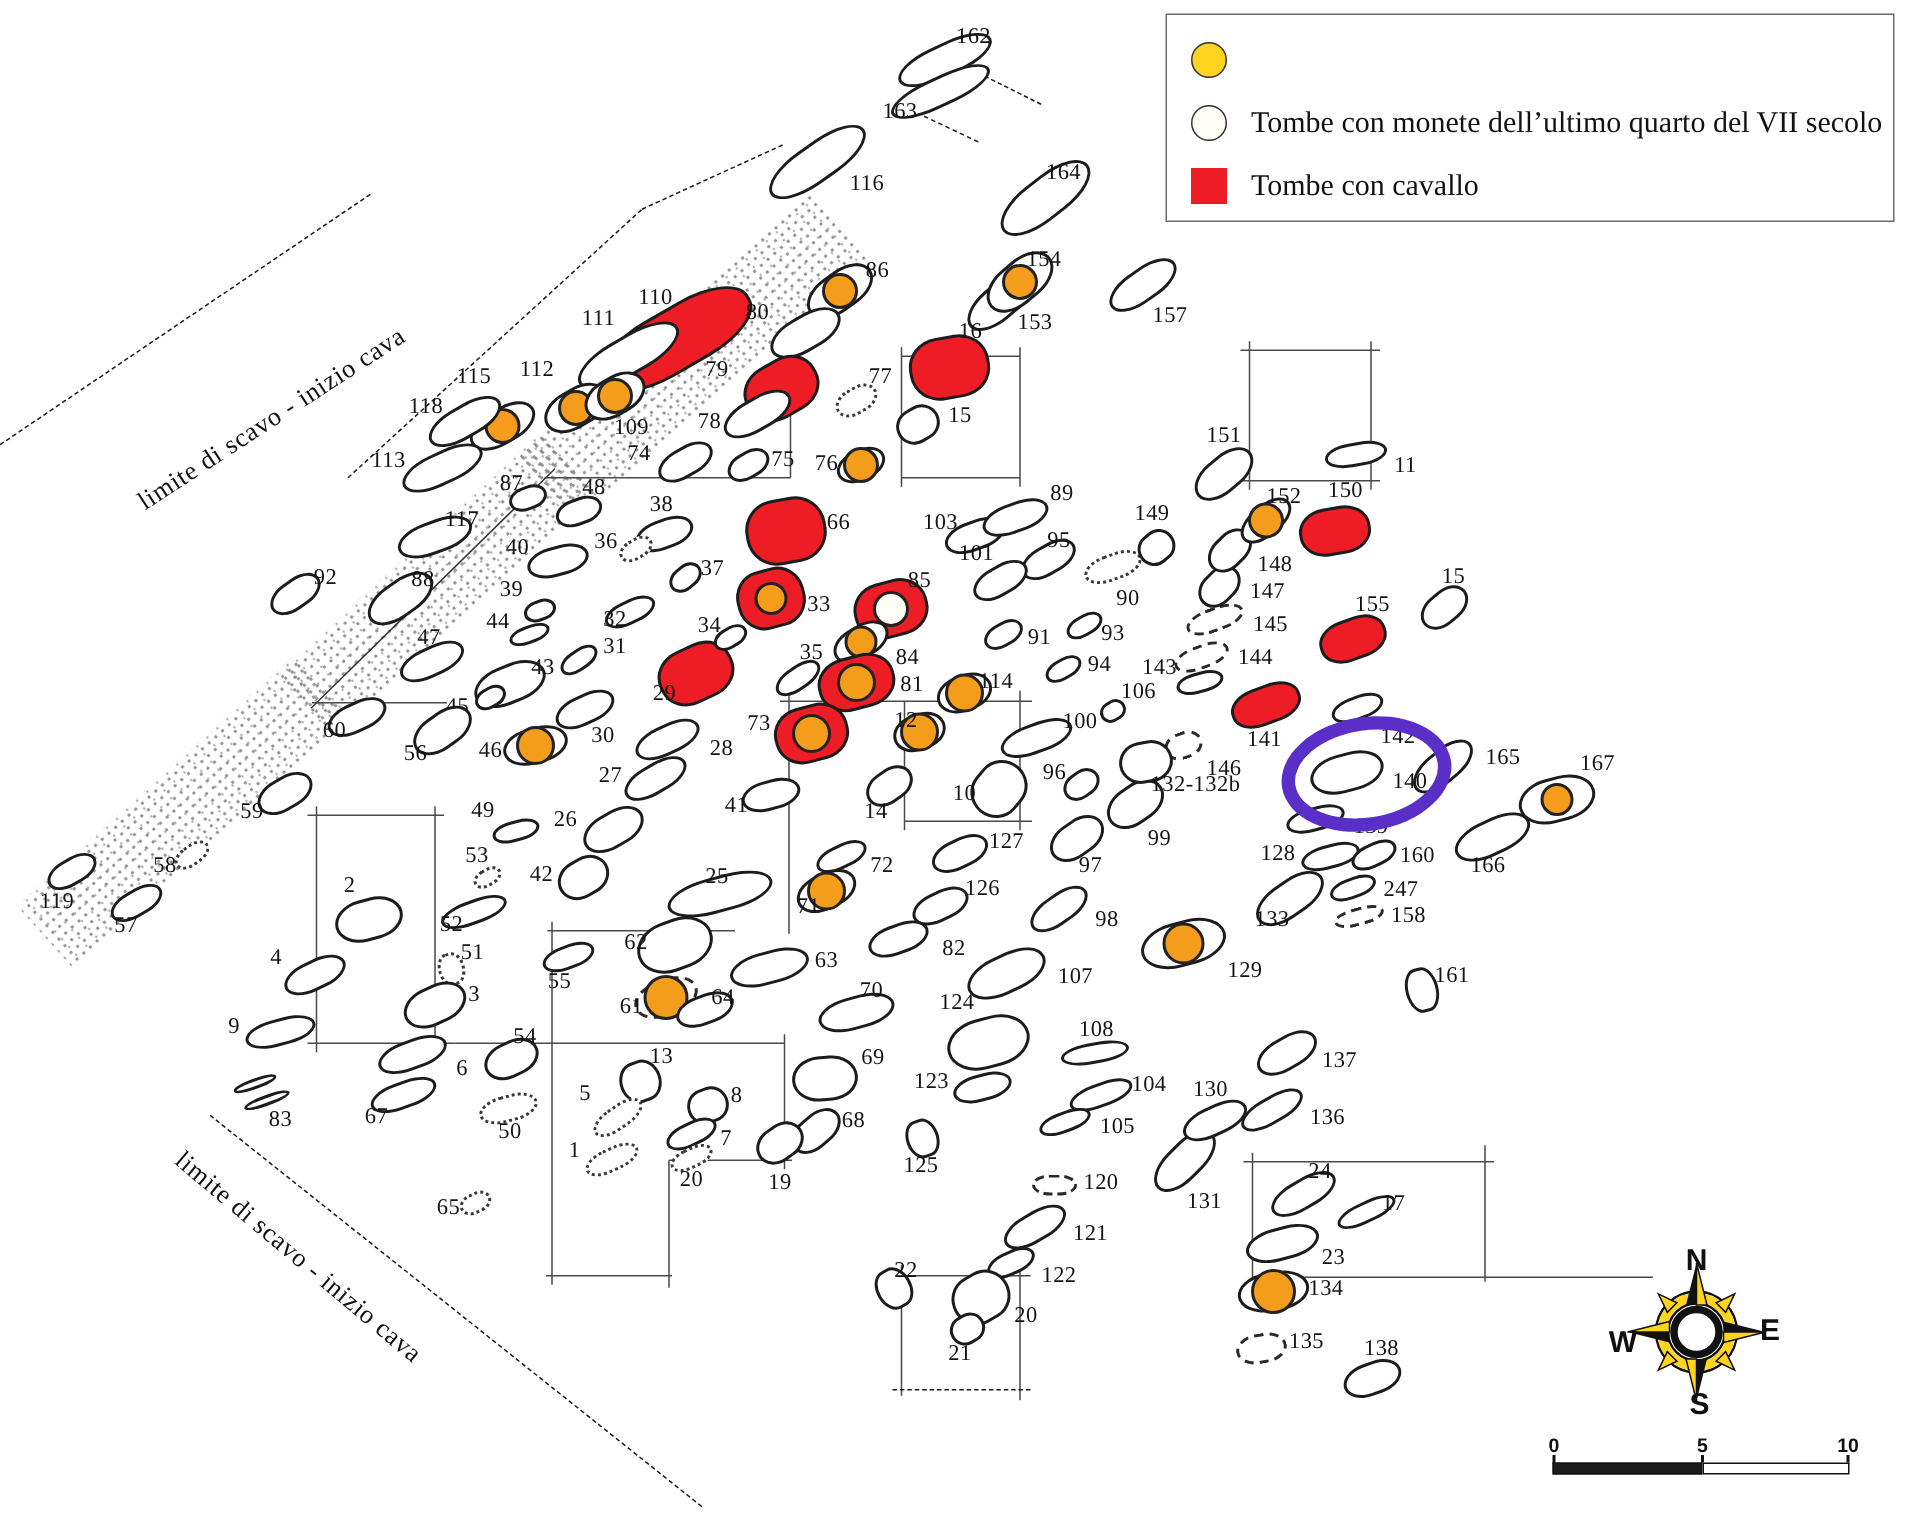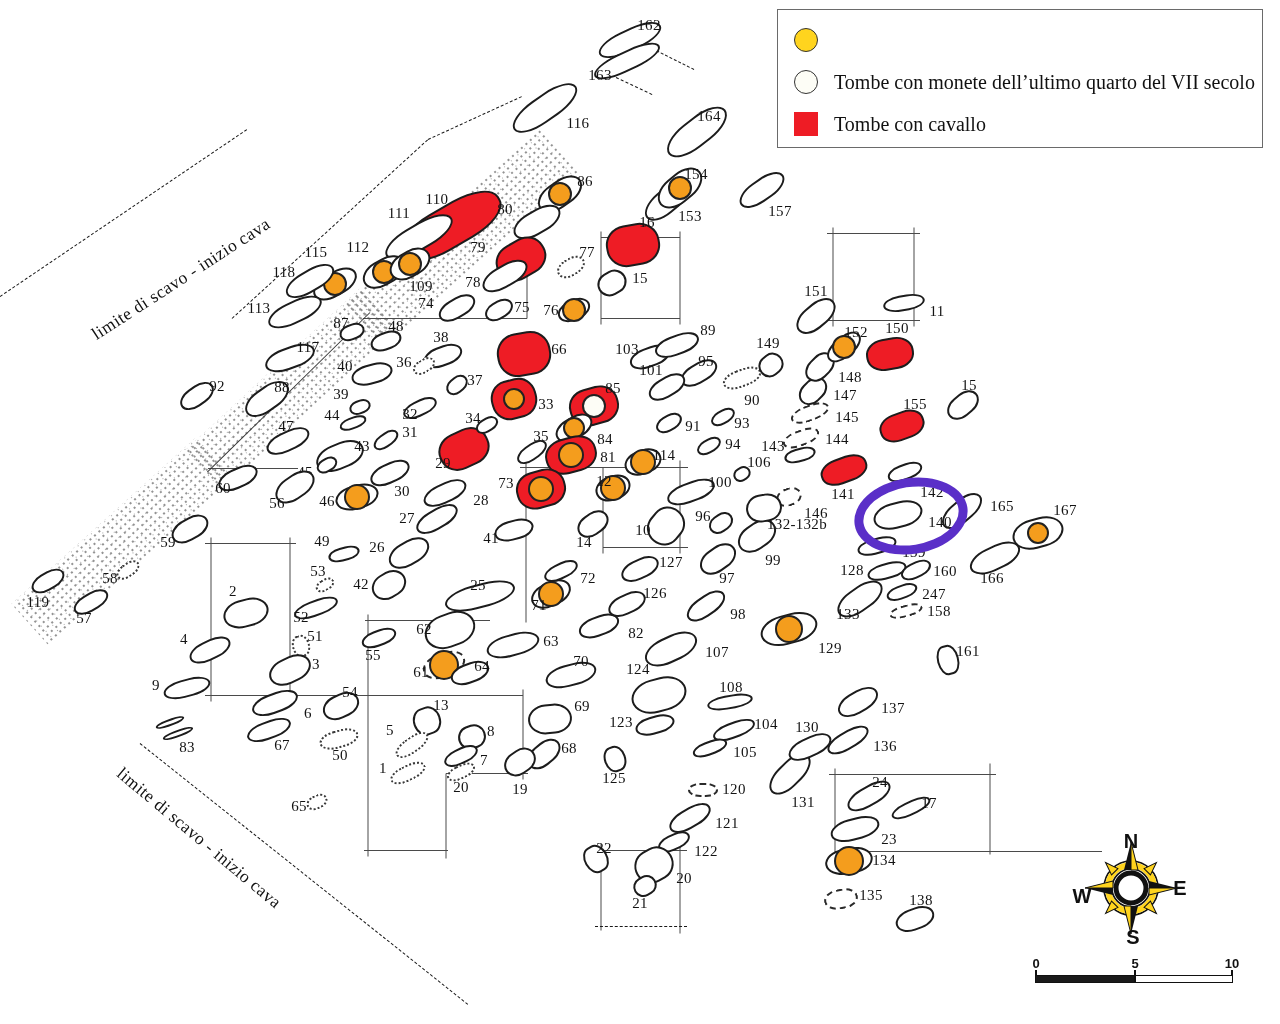--- a/index.html
+++ b/index.html
@@ -335,21 +335,21 @@
       <span class="num" style="left: 383px; top: 768px;">1</span>
       <div class="tomb t" style="left: 446px; top: 765px; width: 30px; height: 14px; transform: rotate(-25deg);"></div>
       <span class="num" style="left: 461px; top: 787px;">20</span>
       <div class="tomb " style="left: 503px; top: 750px; width: 34px; height: 24px; transform: rotate(-35deg);"></div>
       <span class="num" style="left: 520px; top: 789px;">19</span>
       <div class="tomb " style="left: 322px; top: 694px; width: 38px; height: 24px; transform: rotate(-25deg);"></div>
       <span class="num" style="left: 350px; top: 692px;">54</span>
       <div class="tomb " style="left: 251px; top: 693px; width: 48px; height: 20px; transform: rotate(-20deg);"></div>
       <span class="num" style="left: 308px; top: 713px;">6</span>
       <div class="tomb " style="left: 246px; top: 721px; width: 46px; height: 18px; transform: rotate(-20deg);"></div>
-      <span class="num" style="left: 251px; top: 745px; margin-left: 31px;">67</span>
+      <span class="num" style="left: 251px; top: 745px;">67</span>
       <div class="tomb t" style="left: 319px; top: 730px; width: 40px; height: 18px; transform: rotate(-15deg);"></div>
       <span class="num" style="left: 340px; top: 755px;">50</span>
       <div class="tomb t" style="left: 306px; top: 795px; width: 22px; height: 14px; transform: rotate(-25deg);"></div>
       <span class="num" style="left: 299px; top: 806px;">65</span>
       <div class="tomb " style="left: 155px; top: 718.5px; width: 30px; height: 7px; transform: rotate(-20deg);"></div>
       <span class="num" style="left: 187px; top: 747px;">83</span>
       <div class="tomb " style="left: 162px; top: 729.5px; width: 32px; height: 7px; transform: rotate(-20deg);"></div>
       <div class="tomb " style="left: 845px; top: 786px; width: 48px; height: 20px; transform: rotate(-30deg);"></div>
       <span class="num" style="left: 880px; top: 782px;">24</span>
       <div class="tomb " style="left: 890px; top: 801px; width: 42px; height: 14px; transform: rotate(-25deg);"></div>

